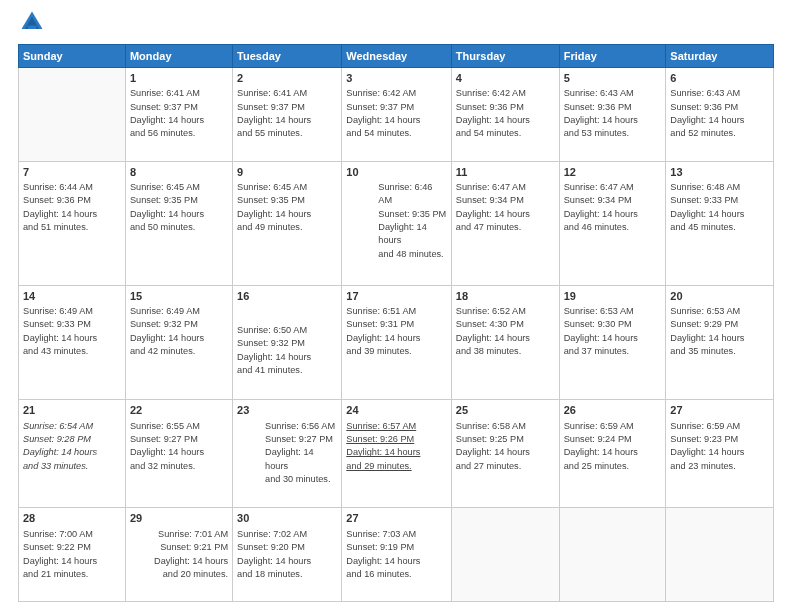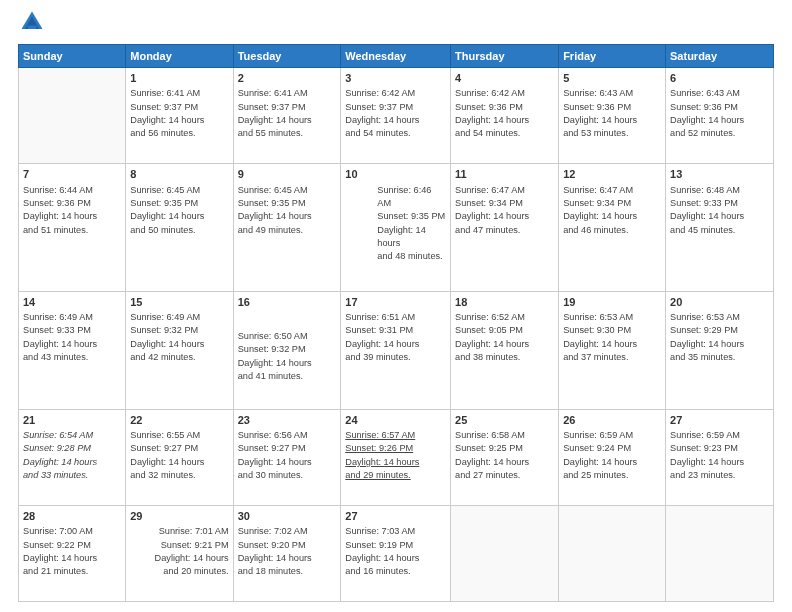--- a/index.html
+++ b/index.html
@@ -258,21 +258,21 @@
           <td>
             <span class="day-number">17</span>
             <div class="day-info" style="white-space: pre-line;">Sunrise: 6:51 AM
 Sunset: 9:31 PM
 Daylight: 14 hours
 and 39 minutes.</div>
           </td>
           <td>
             <span class="day-number">18</span>
             <div class="day-info" style="white-space: pre-line;">Sunrise: 6:52 AM
-Sunset: 9:05 PM
+Sunset: 4:30 PM
 Daylight: 14 hours
 and 38 minutes.</div>
           </td>
           <td>
             <span class="day-number">19</span>
             <div class="day-info" style="white-space: pre-line;">Sunrise: 6:53 AM
 Sunset: 9:30 PM
 Daylight: 14 hours
 and 37 minutes.</div>
           </td>
@@ -294,21 +294,21 @@
           </td>
           <td>
             <span class="day-number">22</span>
             <div class="day-info" style="white-space: pre-line;">Sunrise: 6:55 AM
 Sunset: 9:27 PM
 Daylight: 14 hours
 and 32 minutes.</div>
           </td>
           <td>
             <span class="day-number">23</span>
-            <div class="day-info" style="white-space: pre-line;">Sunrise: 6:56 AM
+            <div class="day-info" style="white-space: pre-line; margin-left: 28px;">Sunrise: 6:56 AM
 Sunset: 9:27 PM
 Daylight: 14 hours
 and 30 minutes.</div>
           </td>
           <td>
             <span class="day-number">24</span>
             <div class="day-info" style="white-space: pre-line; text-decoration: underline;">Sunrise: 6:57 AM
 Sunset: 9:26 PM
 Daylight: 14 hours
 and 29 minutes.</div>

